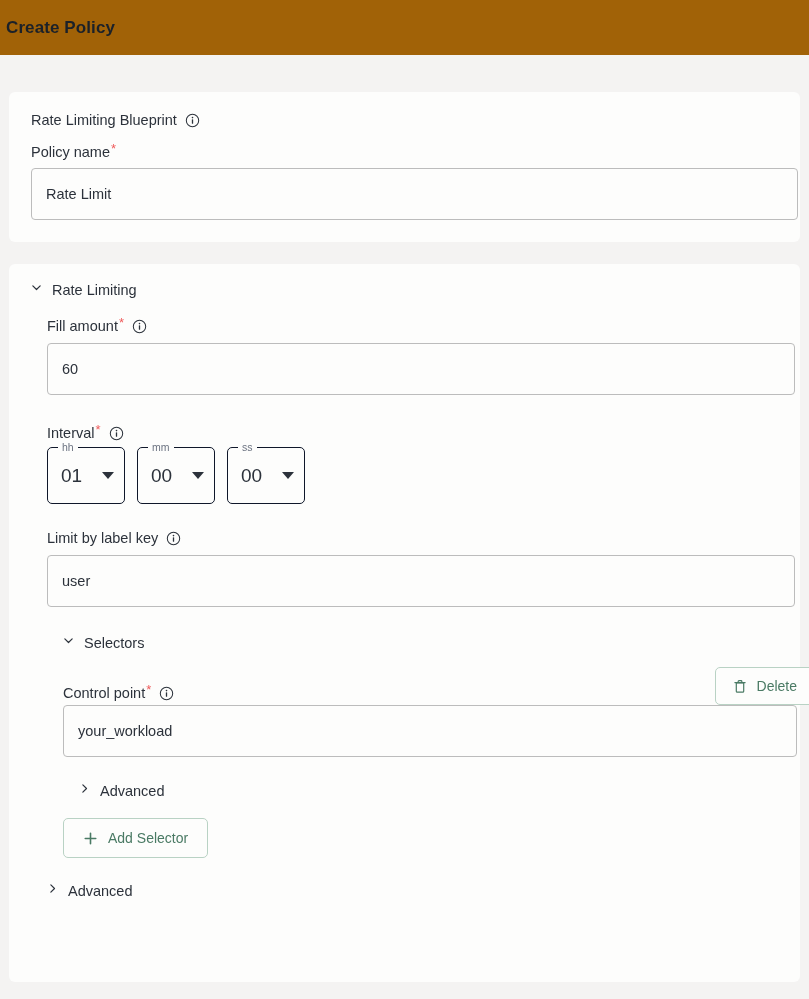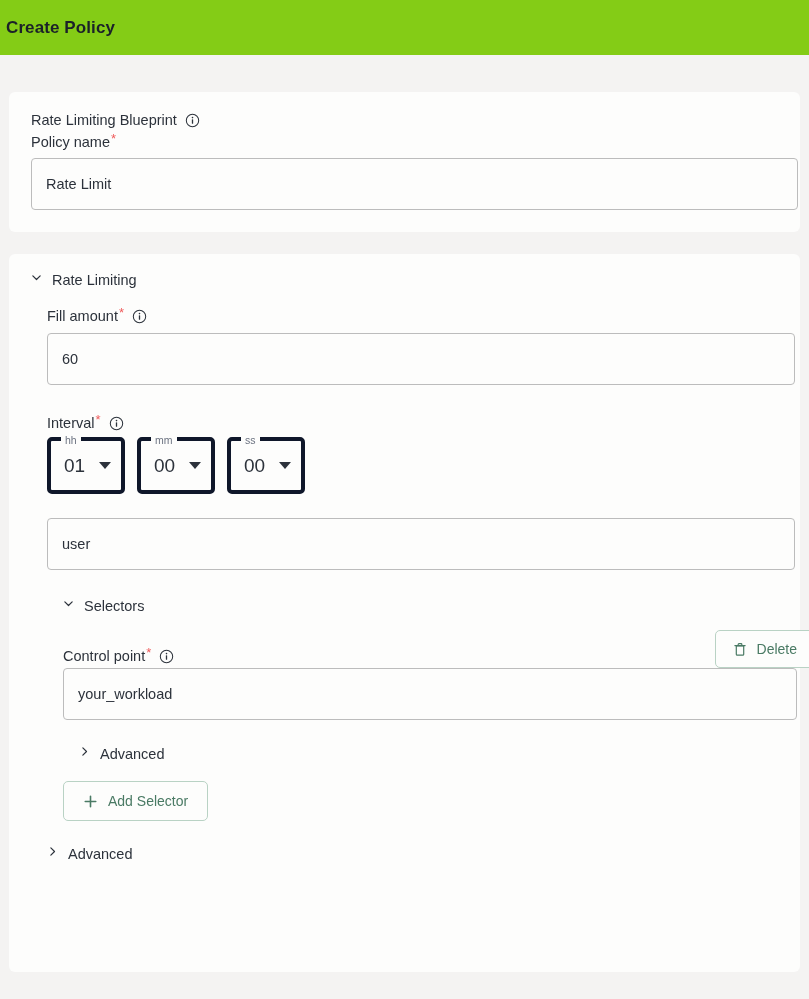--- a/index.html
+++ b/index.html
@@ -10,21 +10,21 @@
     height: 999px;
     background: #f4f3f2;
     font-family: "Liberation Sans", sans-serif;
     color: #262b33;
     -webkit-font-smoothing: antialiased;
   }
 
   
   .page-header {
     height: 55px;
-    background: #84cc16;
+    background: #a16207;
     display: flex;
     align-items: center;
     padding: 0 0 0 6px;
   }
   .page-title {
     font-size: 17px;
     font-weight: bold;
     color: #1b2129;
     letter-spacing: 0.1px;
   }
@@ -114,21 +114,21 @@
     flex: none;
   }
   .cbox svg { display: block; }
   .cbox-label { font-size: 14.5px; color: #2c323b; }
 
   
   .time-row { display: flex; gap: 12px; margin-top: 4px; }
   .time-field { position: relative; width: 78px; }
   .time-box {
     height: 57px;
-    border: 4px solid #0f172a;
+    border: 1px solid #0f172a;
     border-radius: 5px;
     background: #fdfdfc;
     display: flex;
     align-items: center;
     padding: 0 10px 0 13px;
     position: relative;
   }
   .time-legend {
     position: absolute;
     top: -7px;
@@ -194,21 +194,21 @@
     <span>Rate Limiting Blueprint</span>
     <span class="info-icon">
       <svg width="15" height="15" viewBox="0 0 16 16">
         <circle cx="8" cy="8" r="6.6" fill="none" stroke="#2c323b" stroke-width="1.1"></circle>
         <circle cx="8" cy="4.9" r="0.85" fill="#2c323b"></circle>
         <rect x="7.3" y="6.6" width="1.4" height="4.9" rx="0.6" fill="#2c323b"></rect>
       </svg>
     </span>
   </div>
 
-  <div class="row-label" style="margin-top:2px;">
+  <div class="row-label" style="margin-top:12px;">
     <span>Policy name</span>
     <span class="req-star">*</span>
   </div>
 
   <div class="input-wrap-1">
     <input class="text-input" type="text" value="Rate Limit" style="">
   </div>
 
 </div>
 
@@ -278,20 +278,30 @@
             <span class="time-legend">ss</span>
             <span class="time-value">00</span>
             <span class="caret"></span>
           </div>
         </div>
 
       </div>
     </div>
 
     <div style="margin-top:24px;">
+      <div class="row-label">
+        <span>Limit by label key</span>
+        <span class="info-icon">
+          <svg width="15" height="15" viewBox="0 0 16 16">
+            <circle cx="8" cy="8" r="6.6" fill="none" stroke="#2c323b" stroke-width="1.1"></circle>
+            <circle cx="8" cy="4.9" r="0.85" fill="#2c323b"></circle>
+            <rect x="7.3" y="6.6" width="1.4" height="4.9" rx="0.6" fill="#2c323b"></rect>
+          </svg>
+        </span>
+      </div>
       <div class="input-wrap-2">
         <input class="text-input" type="text" value="user" style="">
       </div>
     </div>
 
     <div style="margin-top:28px;">
       <div class="collapse-head indent-1">
         <span class="chev">
           <svg width="11" height="11" viewBox="0 0 12 12">
             <path d="M2 4.2 L6 8.2 L10 4.2" fill="none" stroke="#2c323b" stroke-width="1.3" stroke-linecap="round" stroke-linejoin="round"></path>

